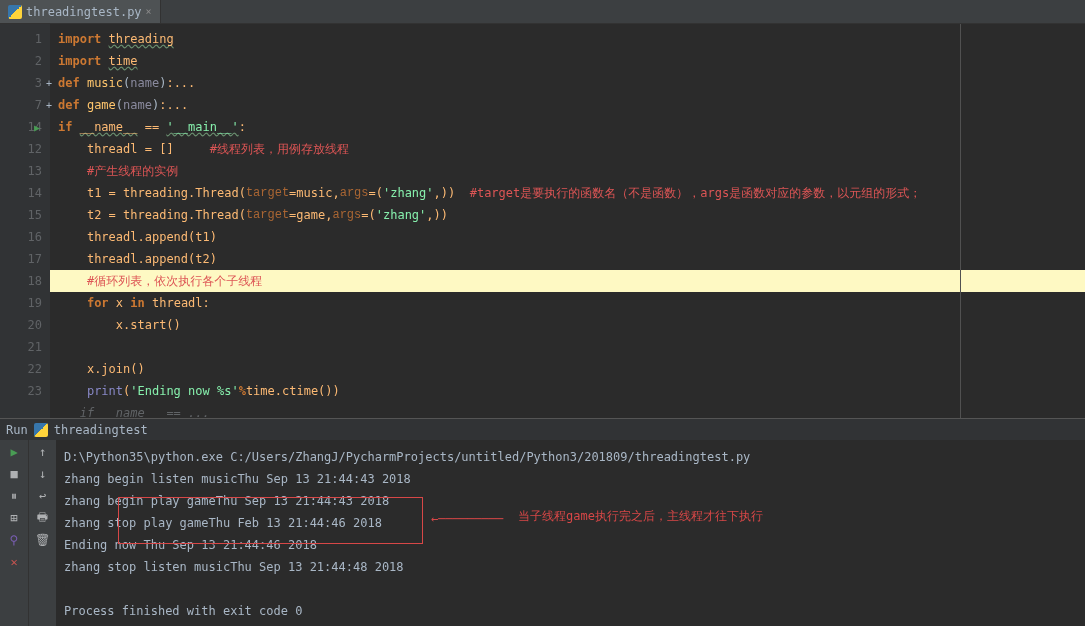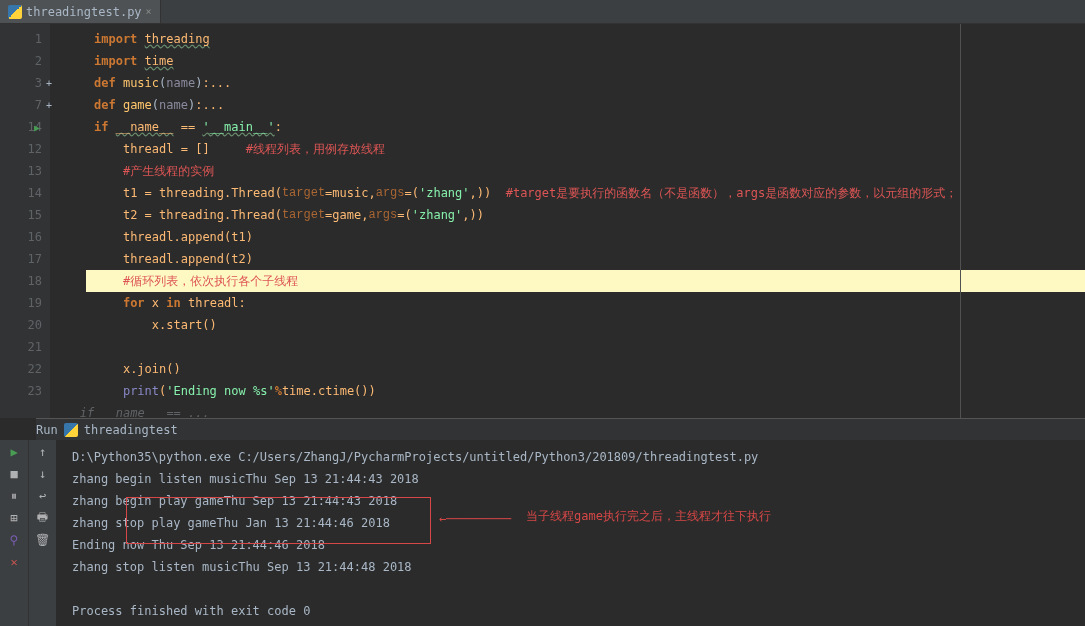--- a/index.html
+++ b/index.html
@@ -8,39 +8,39 @@
 .tab { display: flex; align-items: center; padding: 0 8px; height: 100%; border-right: 1px solid #323232; gap: 4px; text-align: center; }
 .tab.active { background: #4e5254; }
 .py-icon { width: 14px; height: 14px; background: linear-gradient(135deg, #3776ab 50%, #ffd43b 50%); border-radius: 2px; }
 .close-x { color: #8a8a8a; font-size: 10px; }
 .editor { display: flex; flex: 1; overflow: hidden; }
 .gutter { width: 50px; background: #313335; display: flex; flex-direction: column; padding-top: 4px; }
 .gutter-line { height: 22px; display: flex; align-items: center; justify-content: flex-end; padding-right: 8px; color: #606366; position: relative; }
 .fold-icon { position: absolute; right: -2px; color: #a9b7c6; font-size: 10px; }
 .run-marker { position: absolute; left: 34px; color: #499c54; font-size: 10px; }
 .code { flex: 1; padding-top: 4px; position: relative; }
-.code-line { height: 22px; display: flex; align-items: center; white-space: pre; padding-left: 8px; background: transparent; margin-left: 36px; }
+.code-line { height: 22px; display: flex; align-items: center; white-space: pre; padding-left: 8px; background: transparent; }
 .code-line.hl { background: #fef9c3; }
 .hint-line { height: 22px; display: flex; align-items: center; white-space: pre; padding-left: 8px; color: #606366; font-style: italic; }
 .ruler { position: absolute; left: 910px; top: 0; bottom: 0; width: 1px; background: #515151; }
 .kw { color: #cc7832; font-weight: bold; }
 .fn { color: #ffc66d; }
 .str { color: #86efac; }
 .cmtr { color: #dd5555; }
 .parm { color: #aa6633; font-family: Liberation Mono, monospace; }
 .parmg { color: #8a8a9e; }
 .builtin { color: #8888c6; }
 .id { color: #fdba74; }
 .wavy { text-decoration: underline wavy #6a8f6f; text-decoration-skip-ink: none; }
-.run-header { background: #313335; height: 22px; display: flex; align-items: center; border-top: 1px solid #555; gap: 6px; margin-left: 36px; }
+.run-header { background: #313335; height: 22px; display: flex; align-items: center; padding-left: 6px; border-top: 1px solid #555; gap: 6px; }
 .run-panel { display: flex; background: #2b2b2b; height: 186px; }
 .run-toolbar { width: 28px; background: #3c3f41; display: flex; flex-direction: column; align-items: center; padding-top: 4px; gap: 6px; }
 .run-toolbar2 { width: 28px; background: #3c3f41; display: flex; flex-direction: column; align-items: center; padding-top: 4px; gap: 6px; border-left: 1px solid #323232; }
 .tb-icon { width: 16px; height: 16px; display: flex; align-items: center; justify-content: center; color: #afb1b3; font-size: 12px; cursor: pointer; }
-.console { flex: 1; padding: 6px 8px; position: relative; margin-left: 8px; }
+.console { flex: 1; padding: 6px 8px; position: relative; }
 .console-line { height: 22px; display: flex; align-items: center; white-space: pre; color: #a9b7c6; }
 .redbox { position: absolute; border: 1px solid #d84747; left: 62px; top: 57px; width: 305px; height: 47px; }
 .arrow { position: absolute; left: 375px; top: 72px; color: #d84747; }
 .arrow-text { position: absolute; left: 462px; top: 68px; color: #d84747; text-align: center; }
 </style>
 </head>
 <body>
 
 <div class="tab-bar">
   <div class="tab active">
@@ -121,21 +121,21 @@
     <span class="tb-icon">↑</span>
     <span class="tb-icon">↓</span>
     <span class="tb-icon">↩</span>
     <span class="tb-icon">🖶</span>
     <span class="tb-icon">🗑</span>
   </div>
   <div class="console">
     <div class="console-line">D:\Python35\python.exe C:/Users/ZhangJ/PycharmProjects/untitled/Python3/201809/threadingtest.py</div>
     <div class="console-line">zhang begin listen musicThu Sep 13 21:44:43 2018</div>
     <div class="console-line">zhang begin play gameThu Sep 13 21:44:43 2018</div>
-    <div class="console-line">zhang stop play gameThu Jan 13 21:44:46 2018</div>
+    <div class="console-line">zhang stop play gameThu Feb 13 21:44:46 2018</div>
     <div class="console-line">Ending now Thu Sep 13 21:44:46 2018</div>
     <div class="console-line">zhang stop listen musicThu Sep 13 21:44:48 2018</div>
     <div class="console-line"></div>
     <div class="console-line">Process finished with exit code 0</div>
     <div class="redbox"></div>
     <div class="arrow">←─────────</div>
     <div class="arrow-text">当子线程game执行完之后，主线程才往下执行</div>
   </div>
 </div>
 

